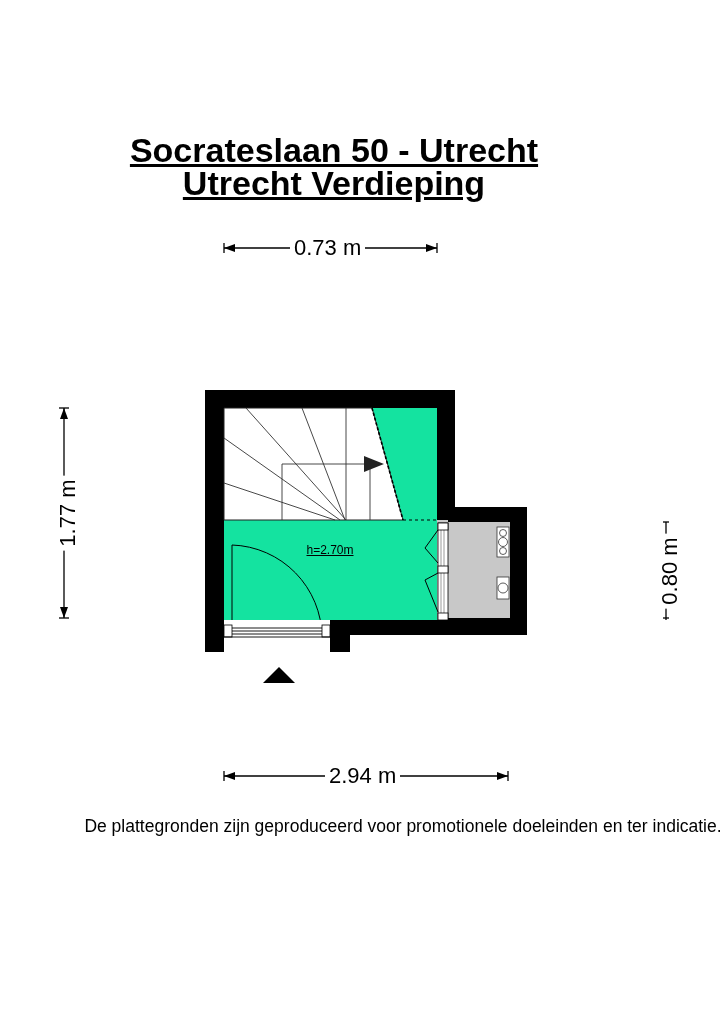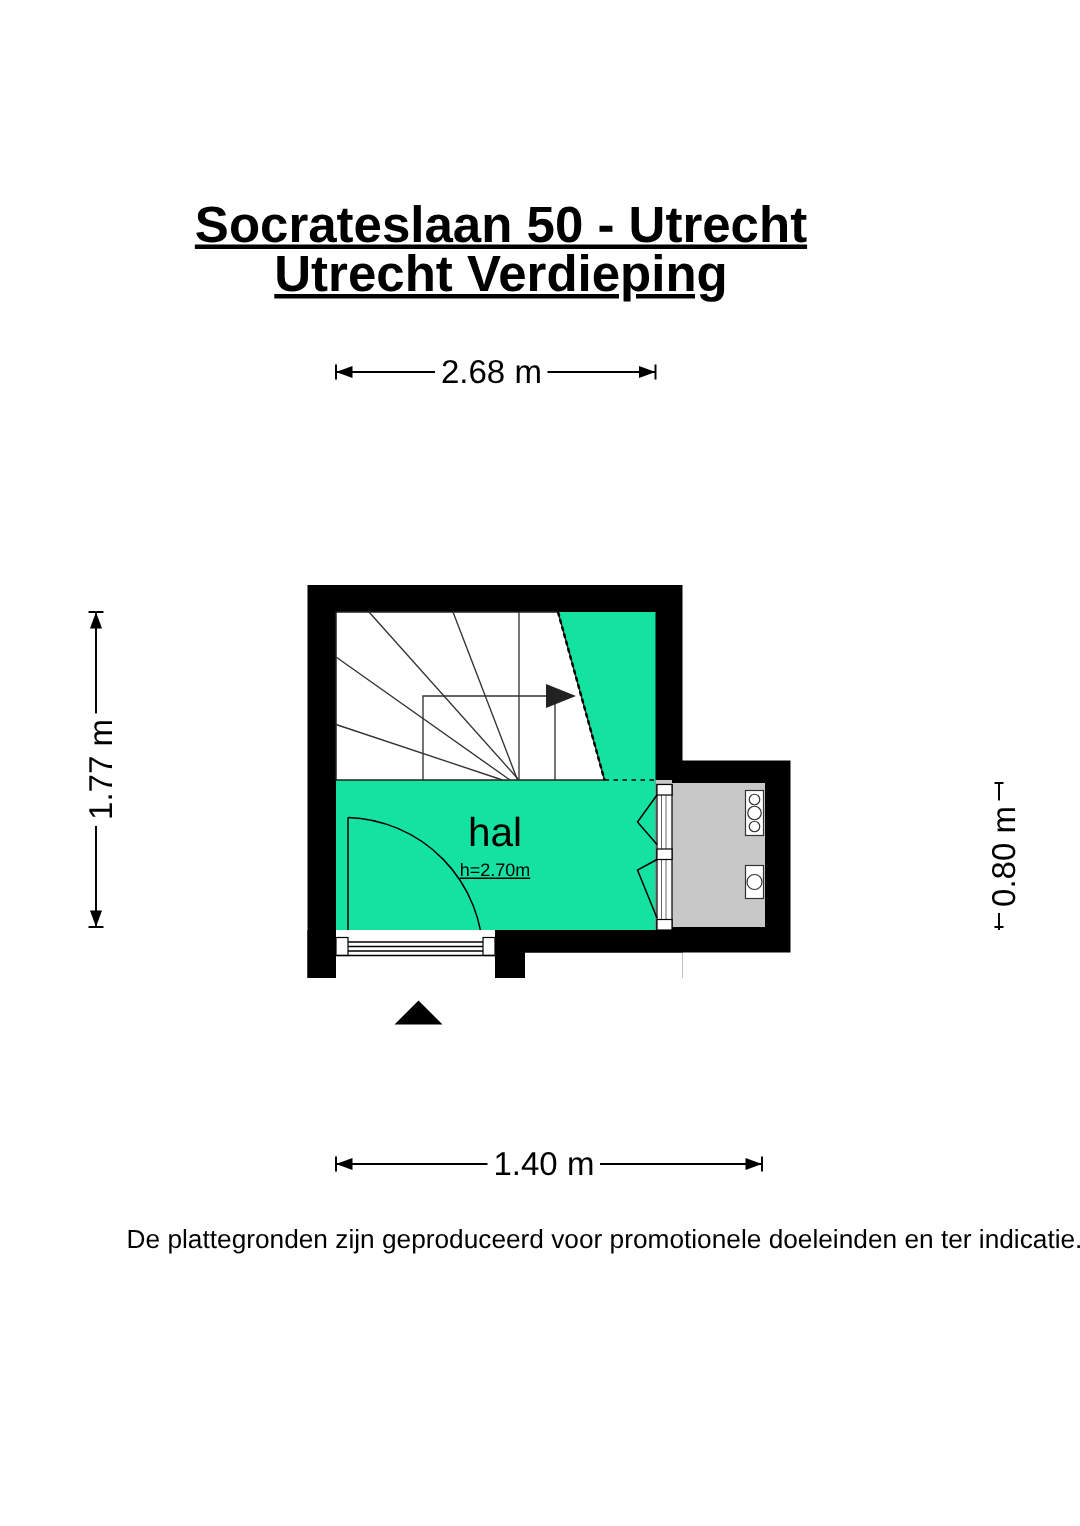--- a/index.html
+++ b/index.html
@@ -117,24 +117,23 @@
     <line x1="224" y1="637" x2="330" y2="637" stroke="#000" stroke-width="0.9"></line>
   </g>
   <rect x="205" y="620" width="19" height="32" fill="#000"></rect>
   <rect x="330" y="620" width="20" height="32" fill="#000"></rect>
   <rect x="350" y="620" width="105" height="15" fill="#000"></rect>
 
   <polygon points="279,667 295,683 263,683" fill="#000"></polygon>
 </svg>
 
 <div class="room-label" style="left:280px; top:540px; width:100px;">
-  <div class="room-name">hal</div>
   <div class="room-height">h=2.70m</div>
 </div>
 
-<div class="dim-label" style="left:290px; top:236px;">2.68 m</div>
-<div class="dim-label" style="left:325px; top:764px;">1.40 m</div>
+<div class="dim-label" style="left:290px; top:236px;">0.73 m</div>
+<div class="dim-label" style="left:325px; top:764px;">2.94 m</div>
 <div class="vlabel" style="left:30px; top:501px;">1.77 m</div>
 <div class="vlabel" style="left:632px; top:559px;">0.80 m</div>
 
 <div class="footer">
   <div>De plattegronden zijn geproduceerd voor promotionele doeleinden en ter indicatie.</div>
 </div>
 
 </body></html>

